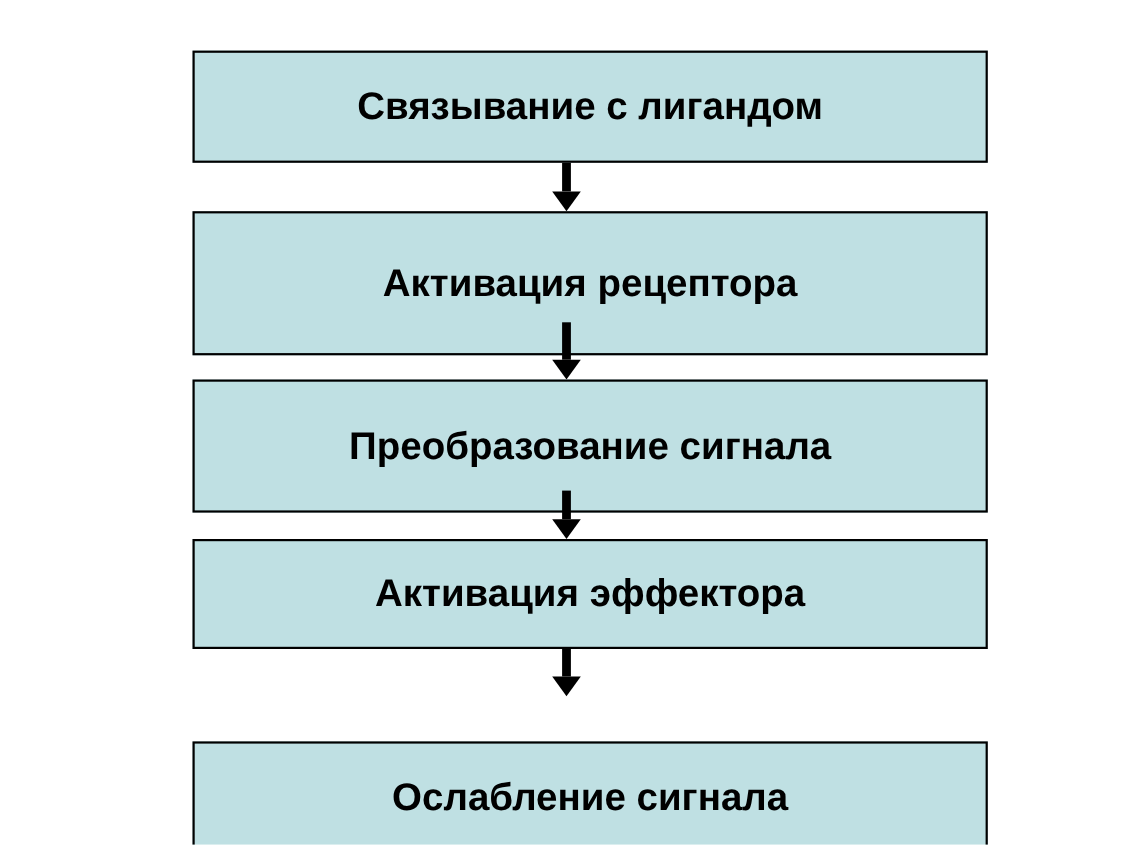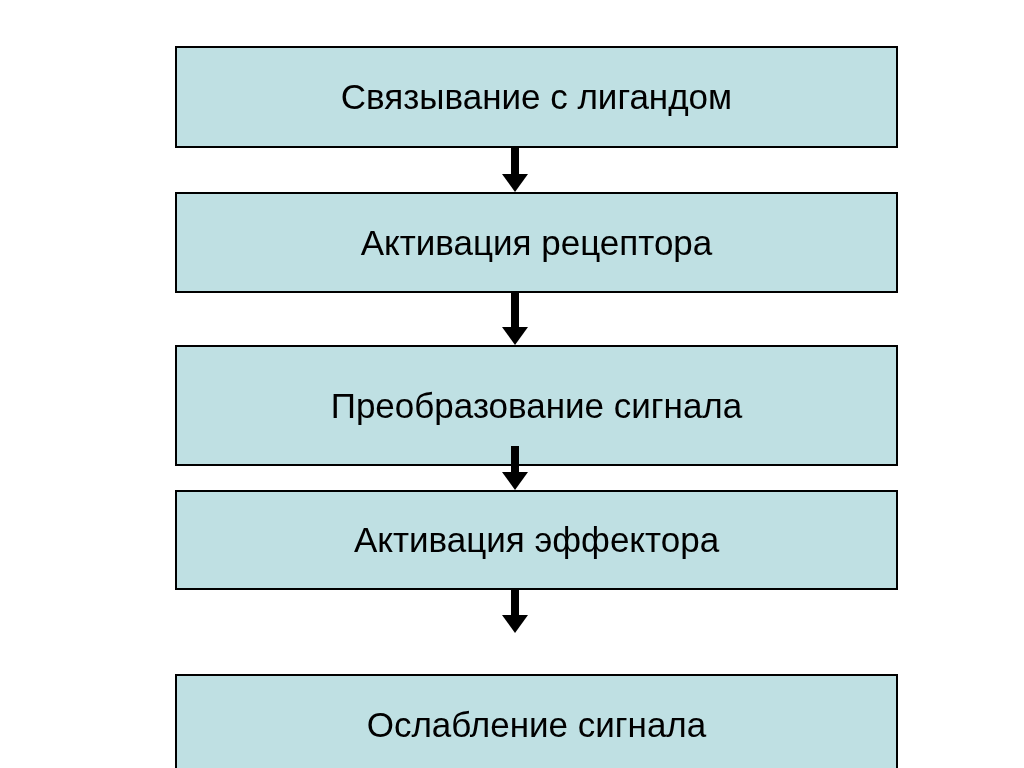--- a/index.html
+++ b/index.html
@@ -22,21 +22,21 @@
     box-sizing: border-box;
     background: var(--box-fill, #bfe0e3);
     border: 2px solid var(--box-border, #000000);
     display: flex;
     align-items: center;
     justify-content: center;
   }
   .flow-label {
     color: var(--text, #000000);
     font-size: 35px;
-    font-weight: normal;
+    font-weight: bold;
     letter-spacing: 0px;
     white-space: nowrap;
   }
   .flow-arrow {
     position: absolute;
     left: 501px;
     width: 28px;
     display: flex;
     flex-direction: column;
     align-items: center;
@@ -61,21 +61,21 @@
 
   <div class="flow-box" style="top:46px; height:102px;">
     <span class="flow-label">Связывание с лигандом</span>
   </div>
 
   <div class="flow-arrow" style="top:148px; height:44px;">
     <div class="arrow-stem"></div>
     <div class="arrow-head"></div>
   </div>
 
-  <div class="flow-box" style="top:192px; height:101px;">
+  <div class="flow-box" style="top:192px; height:131px;">
     <span class="flow-label">Активация рецептора</span>
   </div>
 
   <div class="flow-arrow" style="top:293px; height:52px;">
     <div class="arrow-stem"></div>
     <div class="arrow-head"></div>
   </div>
 
   <div class="flow-box" style="top:345px; height:121px;">
     <span class="flow-label">Преобразование сигнала</span>

